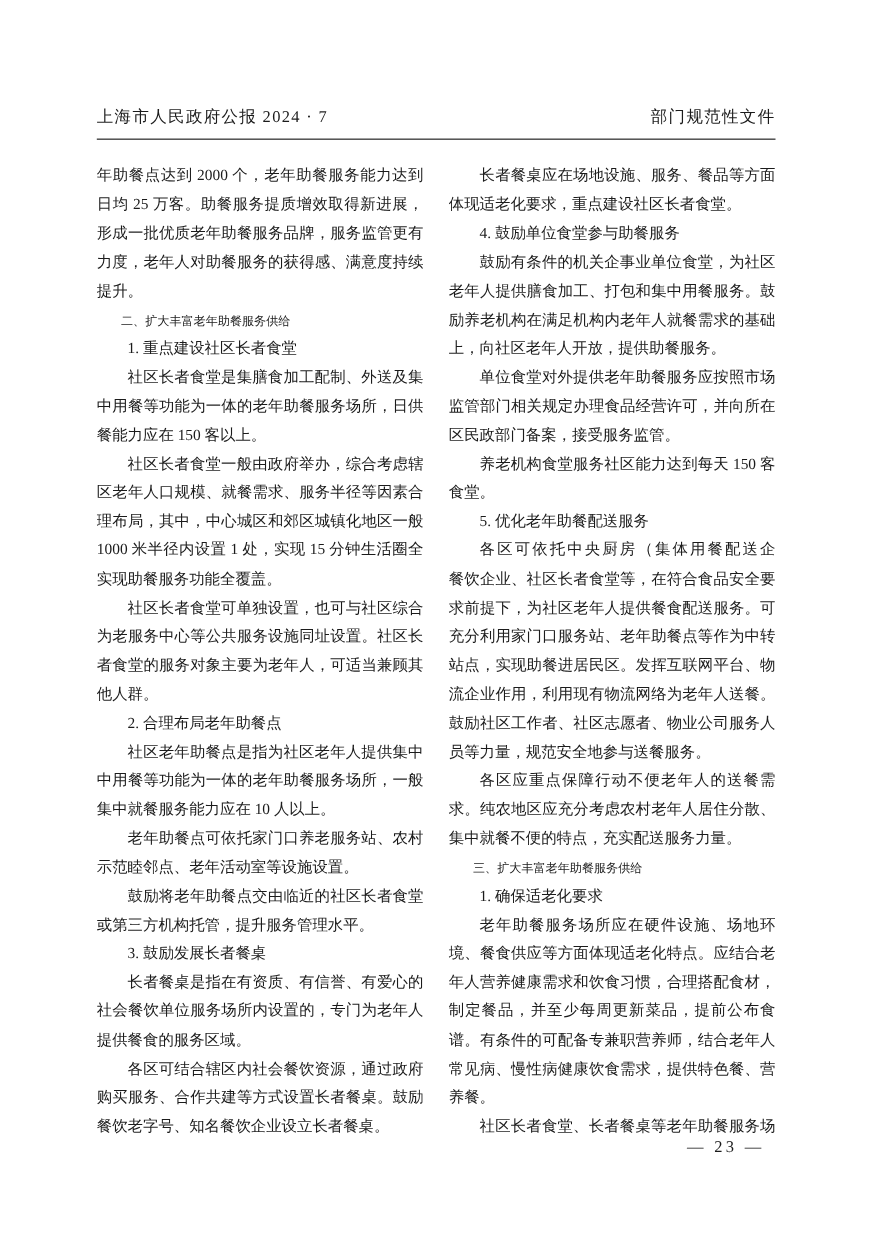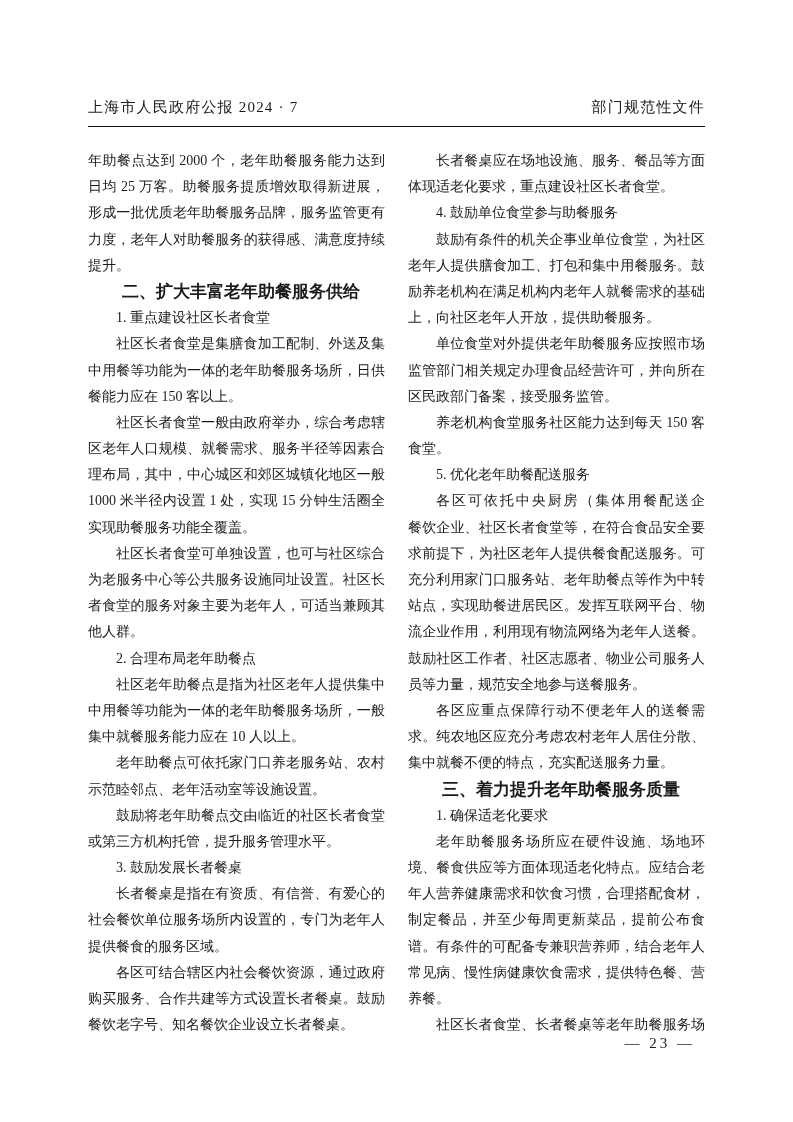--- a/index.html
+++ b/index.html
@@ -41,22 +41,22 @@
     text-align: justify;
     white-space: nowrap;
   }
   .line.j {
     white-space: normal;
     text-align-last: justify;
   }
   .line.ind { text-indent: 2em; }
   .h2 .line {
     font-family: "Liberation Sans", "DejaVu Sans", sans-serif;
-    font-weight: bold;
-    font-size: 17px;
+    font-weight: normal;
+    font-size: 11px;
   }
   .page-number {
     position: absolute;
     top: 1021px;
     right: 98px;
     font-size: 15px;
     letter-spacing: 3px;
     color: #1b1b1b;
     margin-top: 14px;
   }
@@ -168,21 +168,21 @@
           <div class="line j">流企业作用，利用现有物流网络为老年人送餐。</div>
           <div class="line j">鼓励社区工作者、社区志愿者、物业公司服务人</div>
           <div class="line">员等力量，规范安全地参与送餐服务。</div>
         </div>
         <div class="block p">
           <div class="line ind j">各区应重点保障行动不便老年人的送餐需</div>
           <div class="line j">求。纯农地区应充分考虑农村老年人居住分散、</div>
           <div class="line">集中就餐不便的特点，充实配送服务力量。</div>
         </div>
         <div class="block h2">
-          <div class="line ind">三、着力提升老年助餐服务质量</div>
+          <div class="line ind">三、扩大丰富老年助餐服务供给</div>
         </div>
         <div class="block h3">
           <div class="line ind">1. 确保适老化要求</div>
         </div>
         <div class="block p">
           <div class="line ind j">老年助餐服务场所应在硬件设施、场地环</div>
           <div class="line j">境、餐食供应等方面体现适老化特点。应结合老</div>
           <div class="line j">年人营养健康需求和饮食习惯，合理搭配食材，</div>
           <div class="line j">制定餐品，并至少每周更新菜品，提前公布食</div>
           <div class="line j">谱。有条件的可配备专兼职营养师，结合老年人</div>

